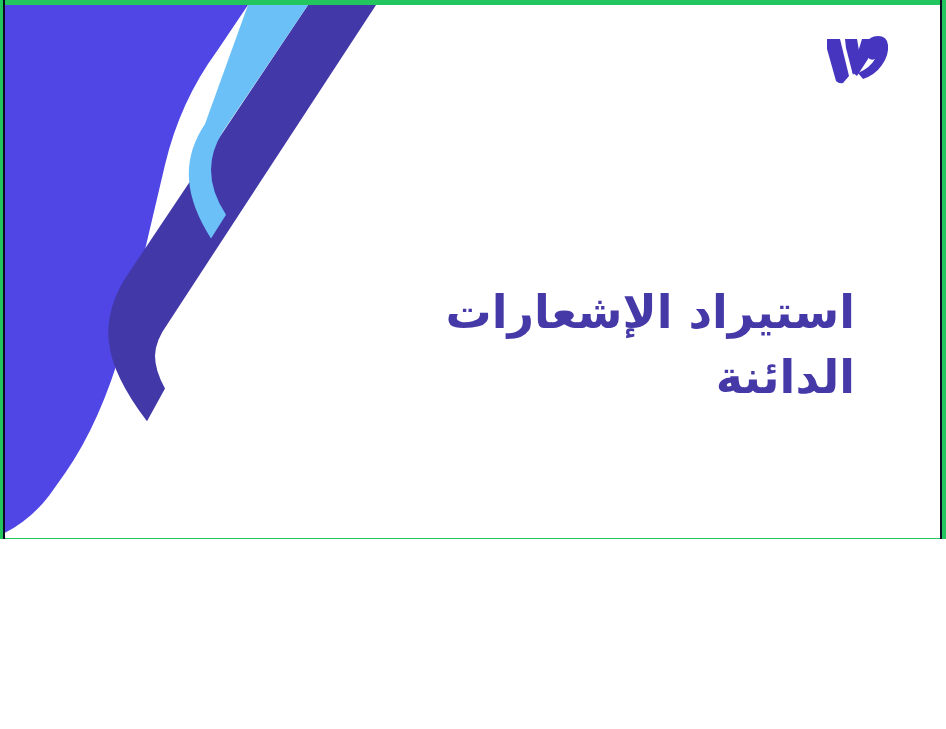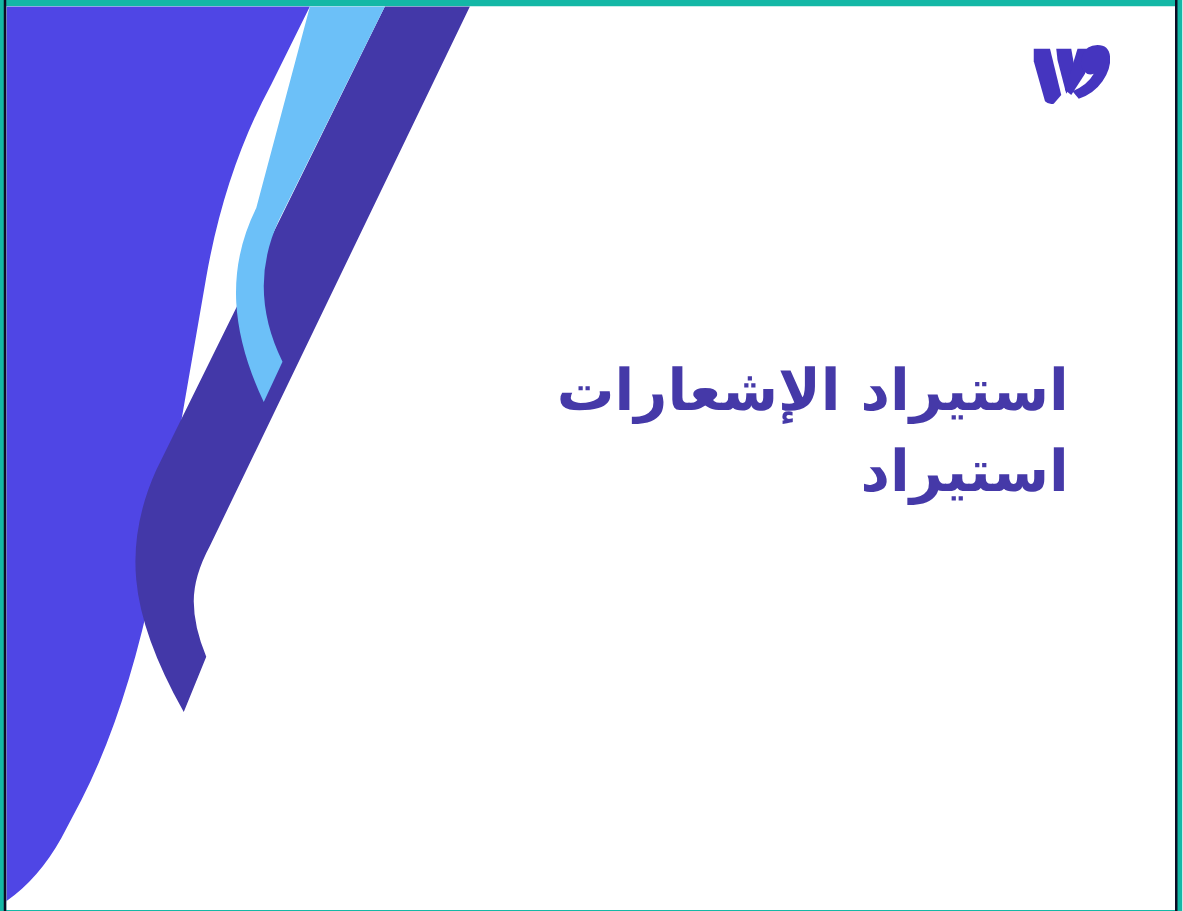--- a/index.html
+++ b/index.html
@@ -10,24 +10,24 @@
   }
 
   body {
     font-family: "DejaVu Sans", sans-serif;
   }
 
   
   .slide-frame {
     position: relative;
     width: 946px;
-    height: 729px;
+    height: 539px;
     box-sizing: border-box;
     overflow: hidden;
-    background: #14b8a6;       
+    background: #22c55e;       
     padding: 5px 6px 1px 5px;  
   }
 
   .slide-frame::before {        
     content: "";
     position: absolute;
     left: 3px;
     top: 0;
     width: 2px;
     height: 100%;
@@ -125,17 +125,17 @@
         <path fill="#4535bf" d="M38,7 L46,7 L44,27 L33,44 L28,40 Z"></path>
 
         <path fill="#4535bf" d="M54,4 Q63,4 64,13 Q65,23 58,33 Q51,43 39,47
                  L34,41 Q46,36 51,27 Q47,29 43,25
                  Q39,20 42,12 Q45,4 54,4 Z"></path>
       </svg>
     </div>
 
     <div class="title-block">
       <span class="title-line">استيراد الإشعارات</span>
-      <span class="title-line">استيراد</span>
+      <span class="title-line">الدائنة</span>
     </div>
 
   </div>
 </div>
 
 </body></html>

